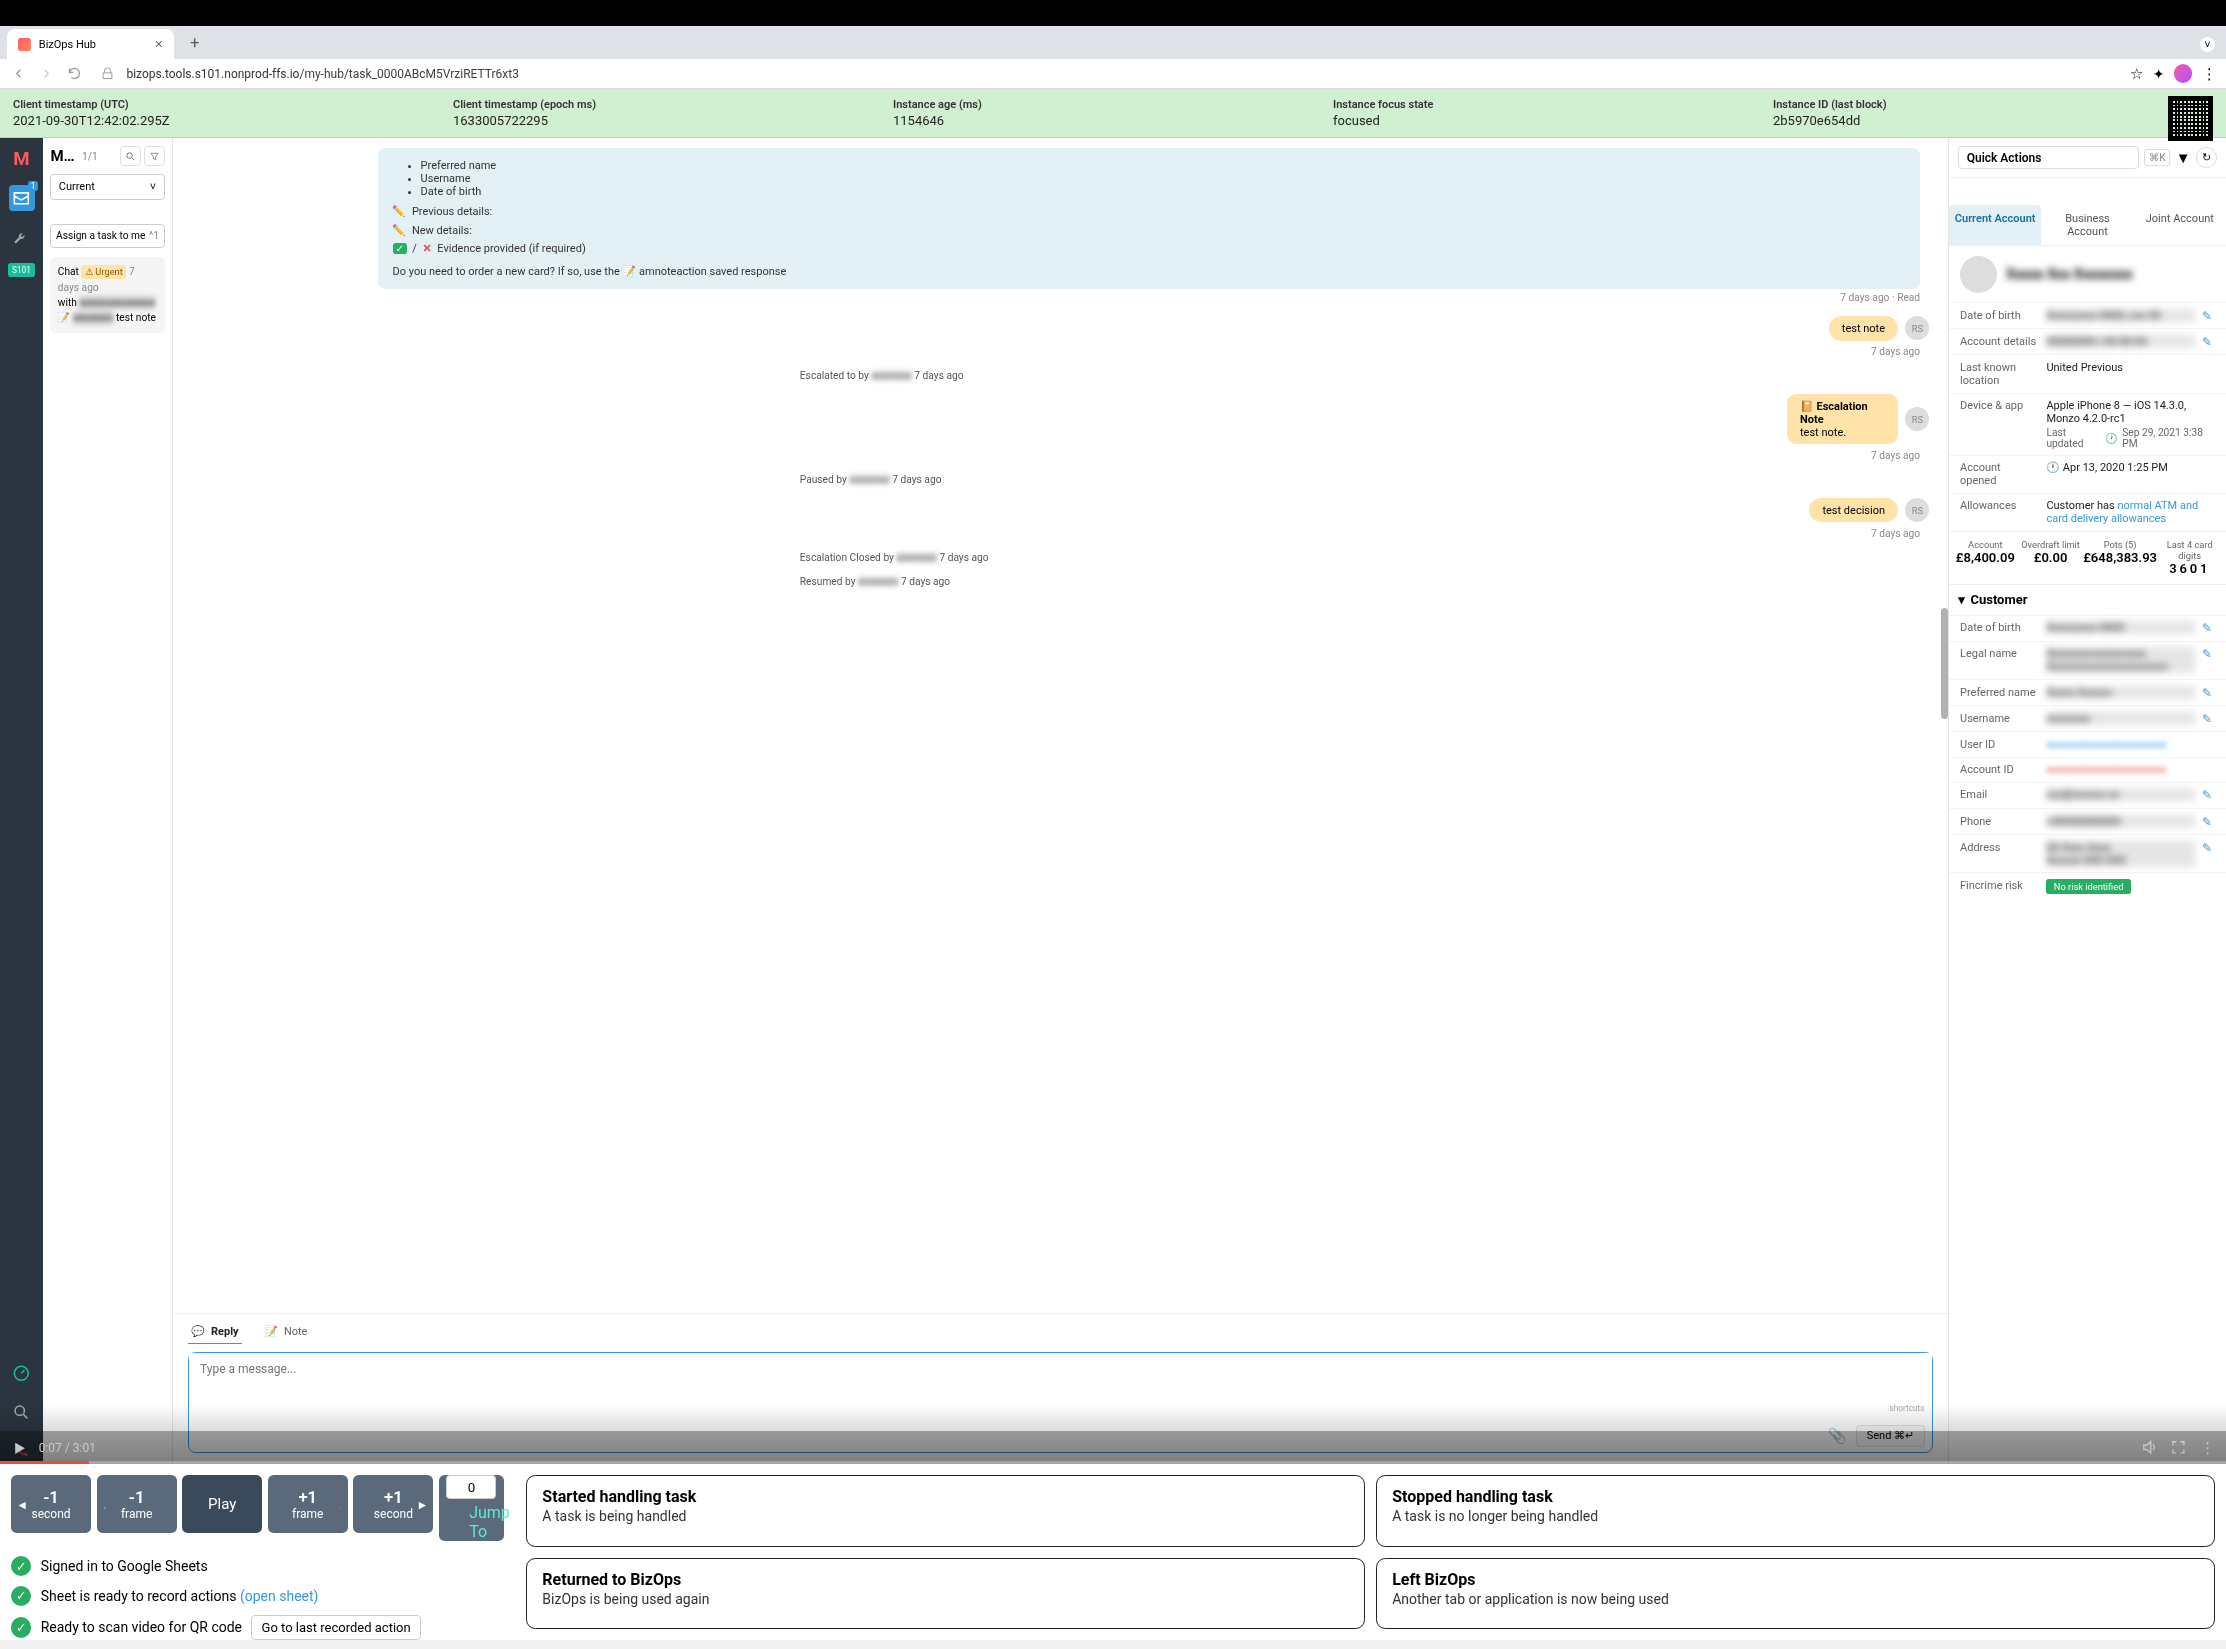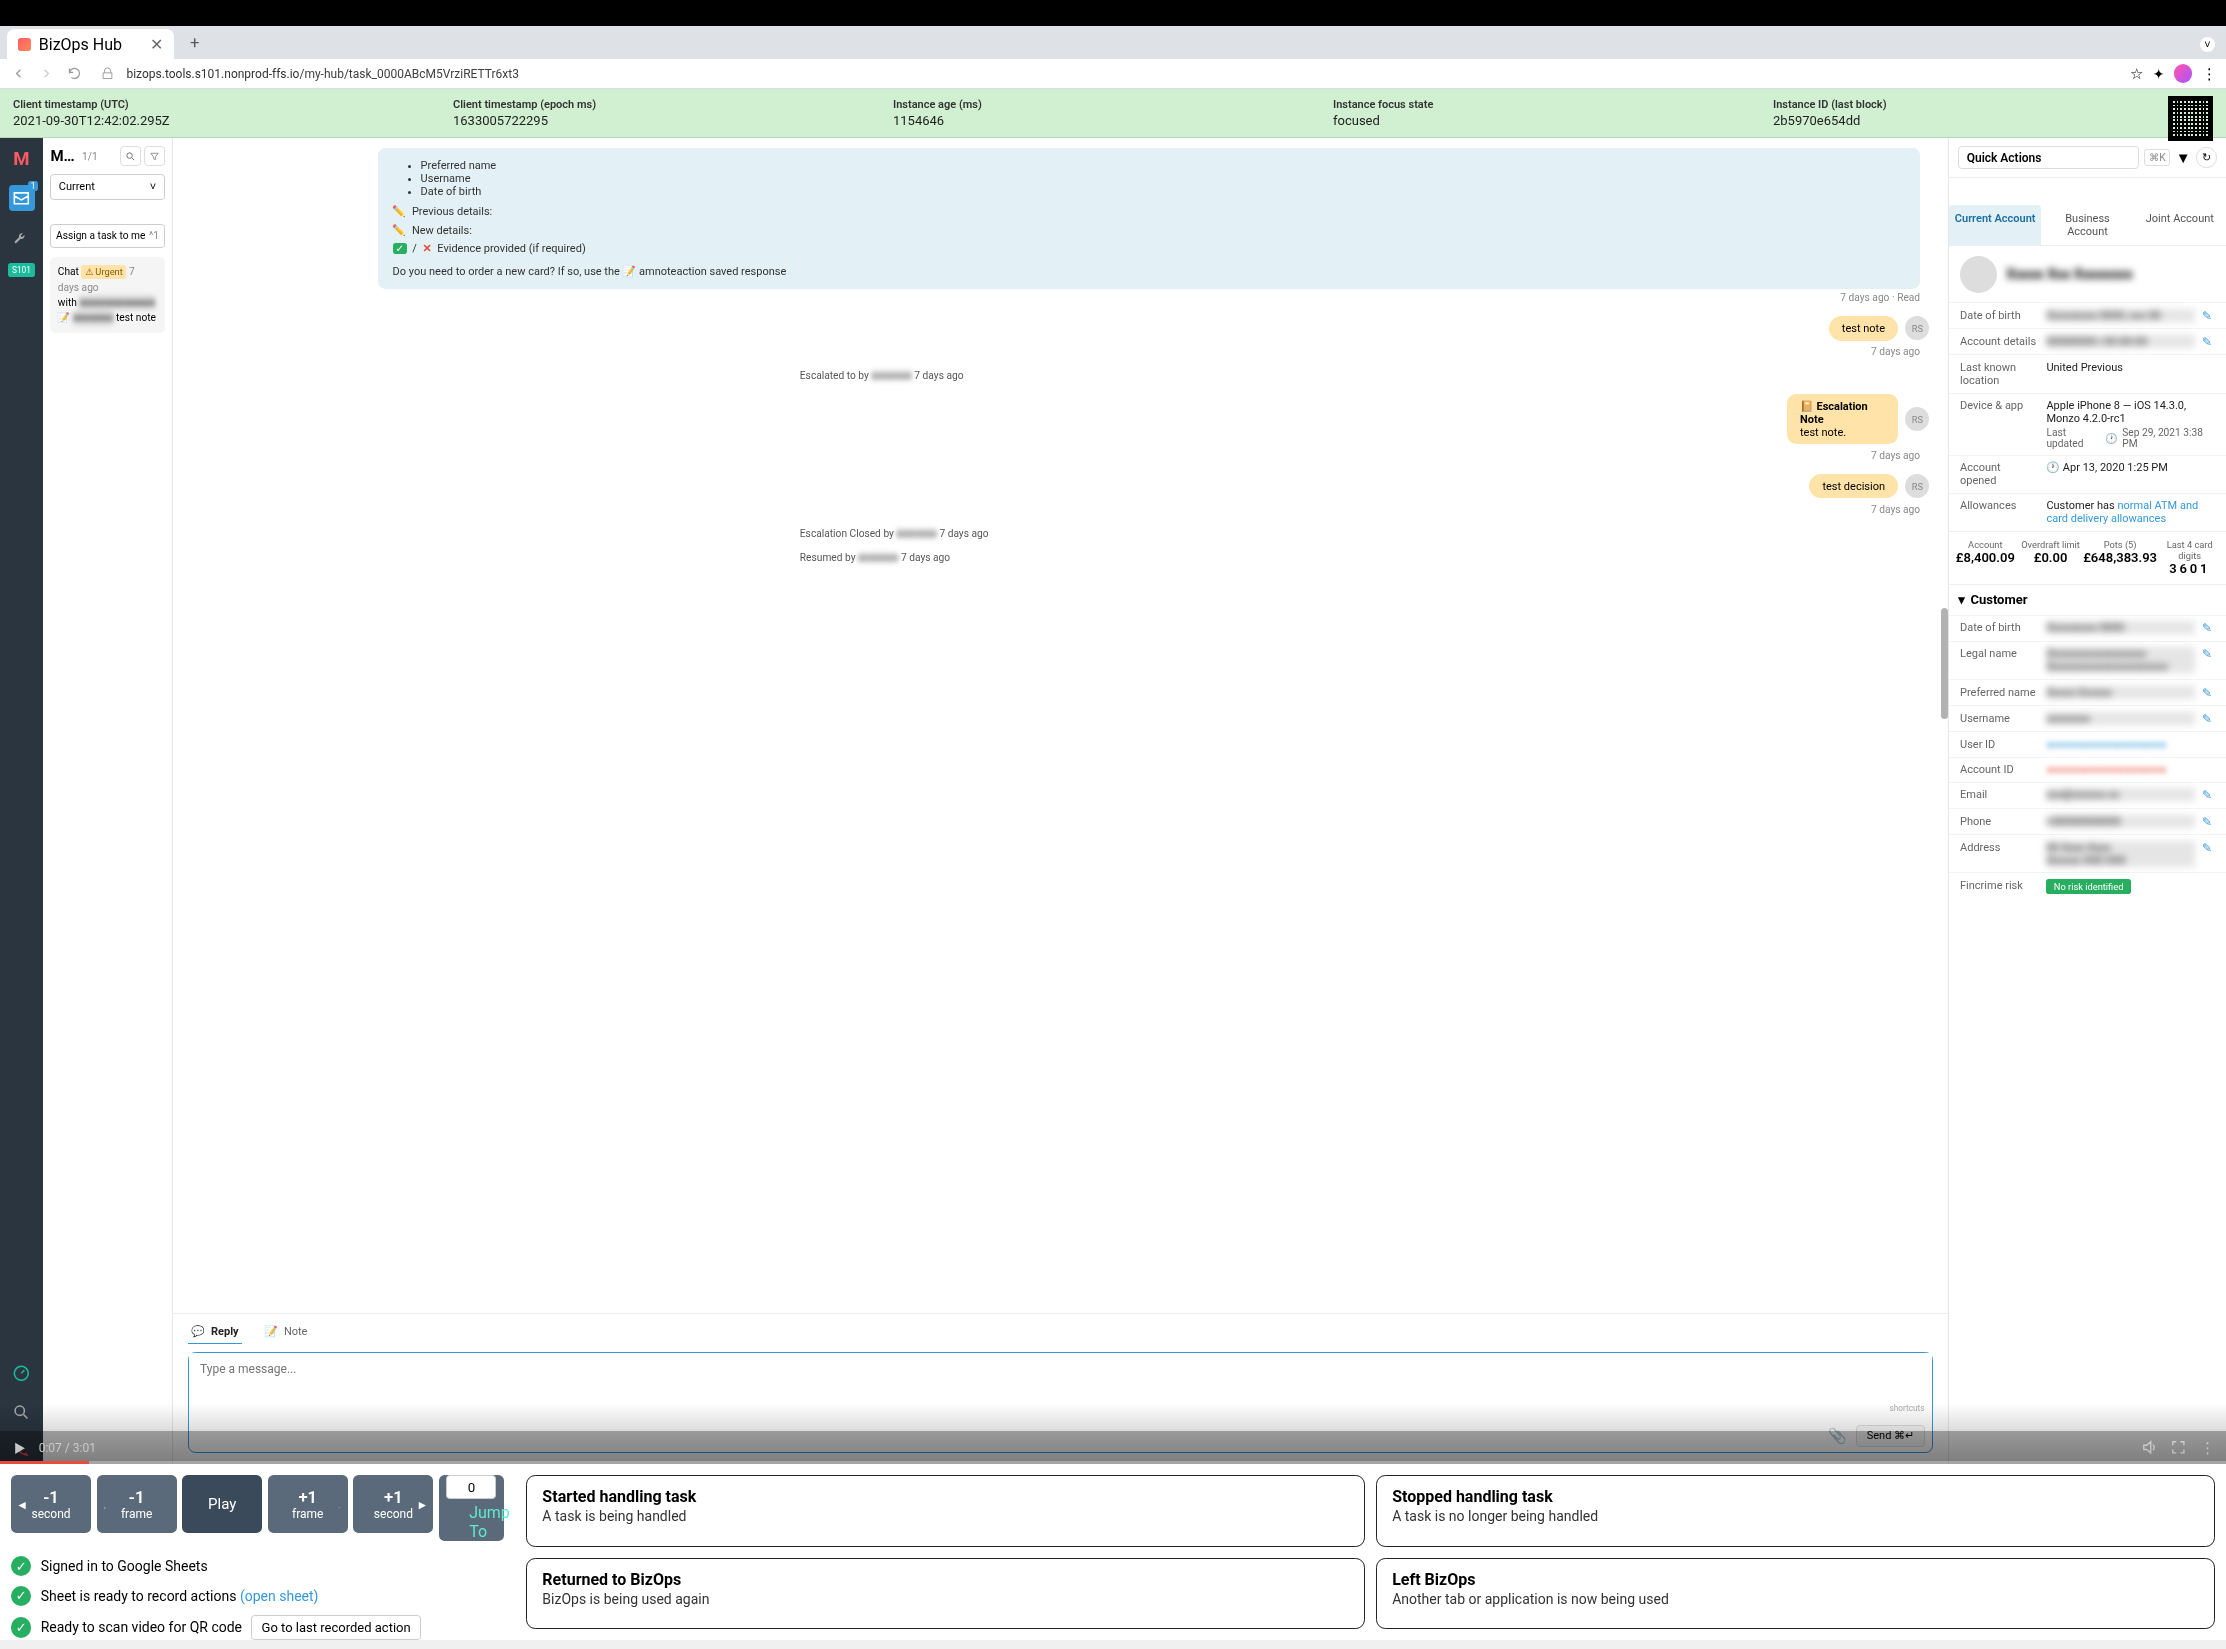--- a/index.html
+++ b/index.html
@@ -1,21 +1,21 @@
 <!DOCTYPE html>
 <html style="font-size:15px"><head>
 <meta charset="utf-8">
 <style>
 * { margin: 0; padding: 0; box-sizing: border-box; font-family: -apple-system, BlinkMacSystemFont, "Segoe UI", Roboto, sans-serif; }
 body { background: #f0f0f0; overflow: hidden; }
 
 
 .browser-top { background: #000; height: 26px; }
 .tab-bar { background: #dee1e6; height: 33px; display: flex; align-items: center; padding-left: 7.4px; }
-.tab { background: #fff; height: 30px; margin-top: 3.7px; border-radius: 7.4px 7.4px 0 0; display: flex; align-items: center; padding: 4px 11px; min-width: 167px; gap: 7.4px; font-size: 16px; }
+.tab { background: #fff; height: 30px; margin-top: 3.7px; border-radius: 7.4px 7.4px 0 0; display: flex; align-items: center; padding: 4px 11px; min-width: 167px; gap: 7.4px; font-size: 11px; }
 .tab-close { margin-left: auto; cursor: pointer; opacity: 0.6; }
 .tab-add { width: 26px; height: 26px; display: flex; align-items: center; justify-content: center; margin-left: 7.4px; cursor: pointer; font-size: 16.7px; opacity: 0.6; }
 .tab-bar-right { margin-left: auto; margin-right: 11px; }
 .tab-bar-right .circle { width: 15px; height: 15px; border-radius: 50%; background: #fff; display: inline-flex; align-items: center; justify-content: center; font-size: 11px; }
 
 .addr-bar { background: #fff; height: 30px; display: flex; align-items: center; padding: 0 9.3px; gap: 9.3px; border-bottom: 0.9px solid #ddd; }
 .addr-btn { width: 18.6px; height: 18.6px; display: flex; align-items: center; justify-content: center; opacity: 0.6; cursor: pointer; }
 .addr-btn svg { width: 15px; height: 15px; }
 .addr-url { flex: 1; font-size: 12px; color: #333; }
 .addr-url .path { color: #404040; }
@@ -341,20 +341,26 @@
 
       <div class="bubble">
         <span class="pill escalation">
           <strong>📔 Escalation Note</strong><br>
           <span>test note.</span>
         </span>
         <span class="av">RS</span>
       </div>
       <div class="meta">7 days ago</div>
 
+      <div class="sys-line">
+        <strong>Paused</strong>
+        <span>by</span>
+        <span class="blur">xxxxxxxx</span>
+        <span>7 days ago</span>
+      </div>
 
       <div class="bubble">
         <span class="pill">test decision</span>
         <span class="av">RS</span>
       </div>
       <div class="meta">7 days ago</div>
 
       <div class="sys-line">
         <strong>Escalation Closed</strong>
         <span>by</span>

